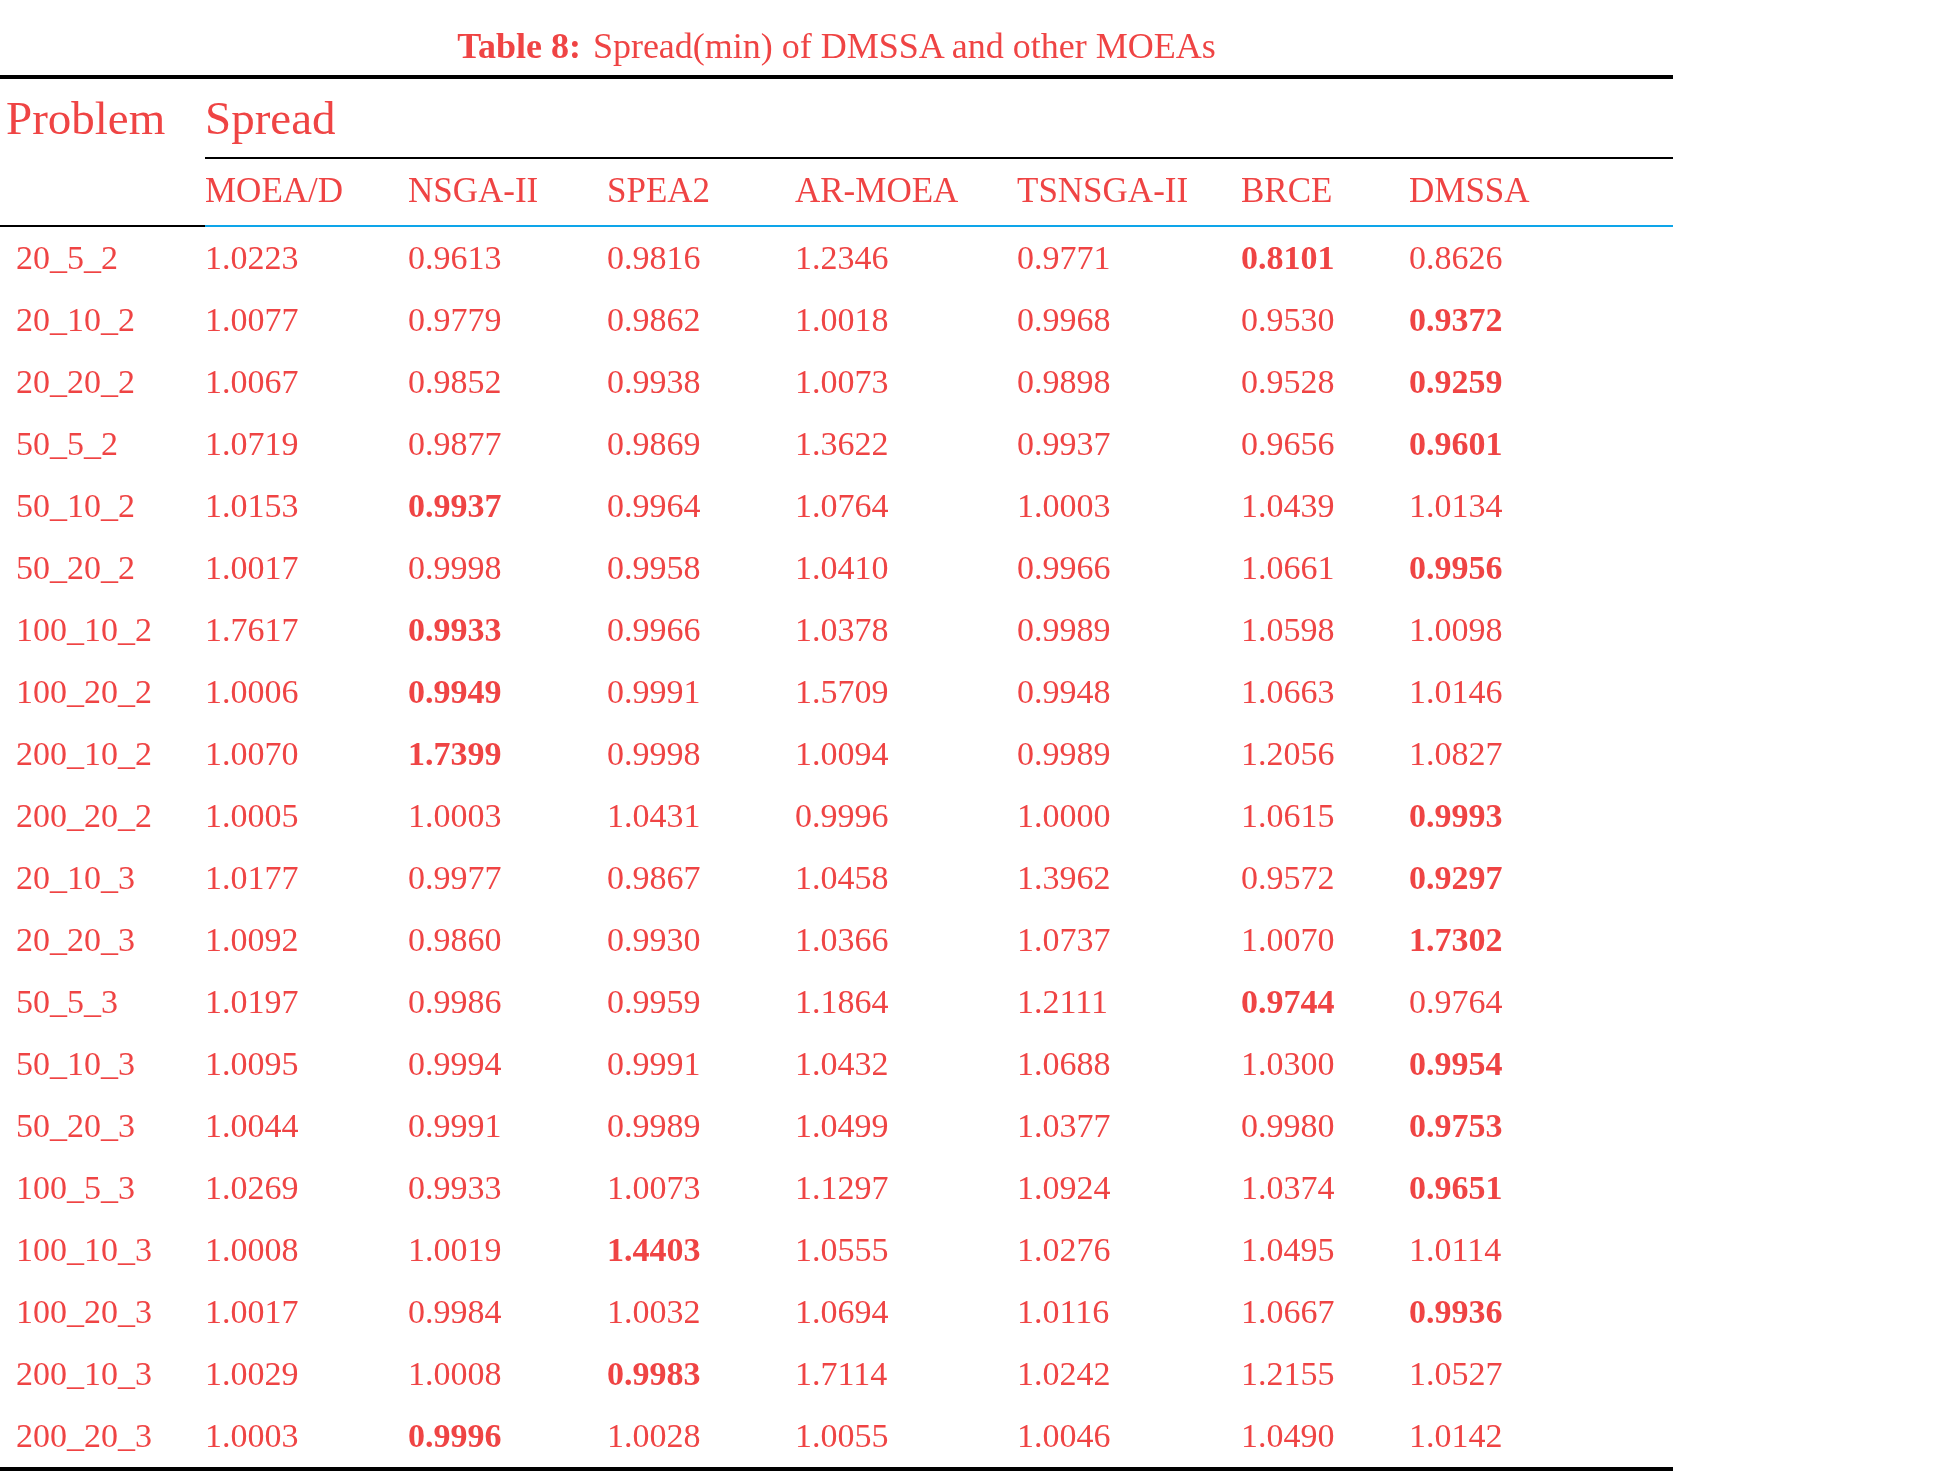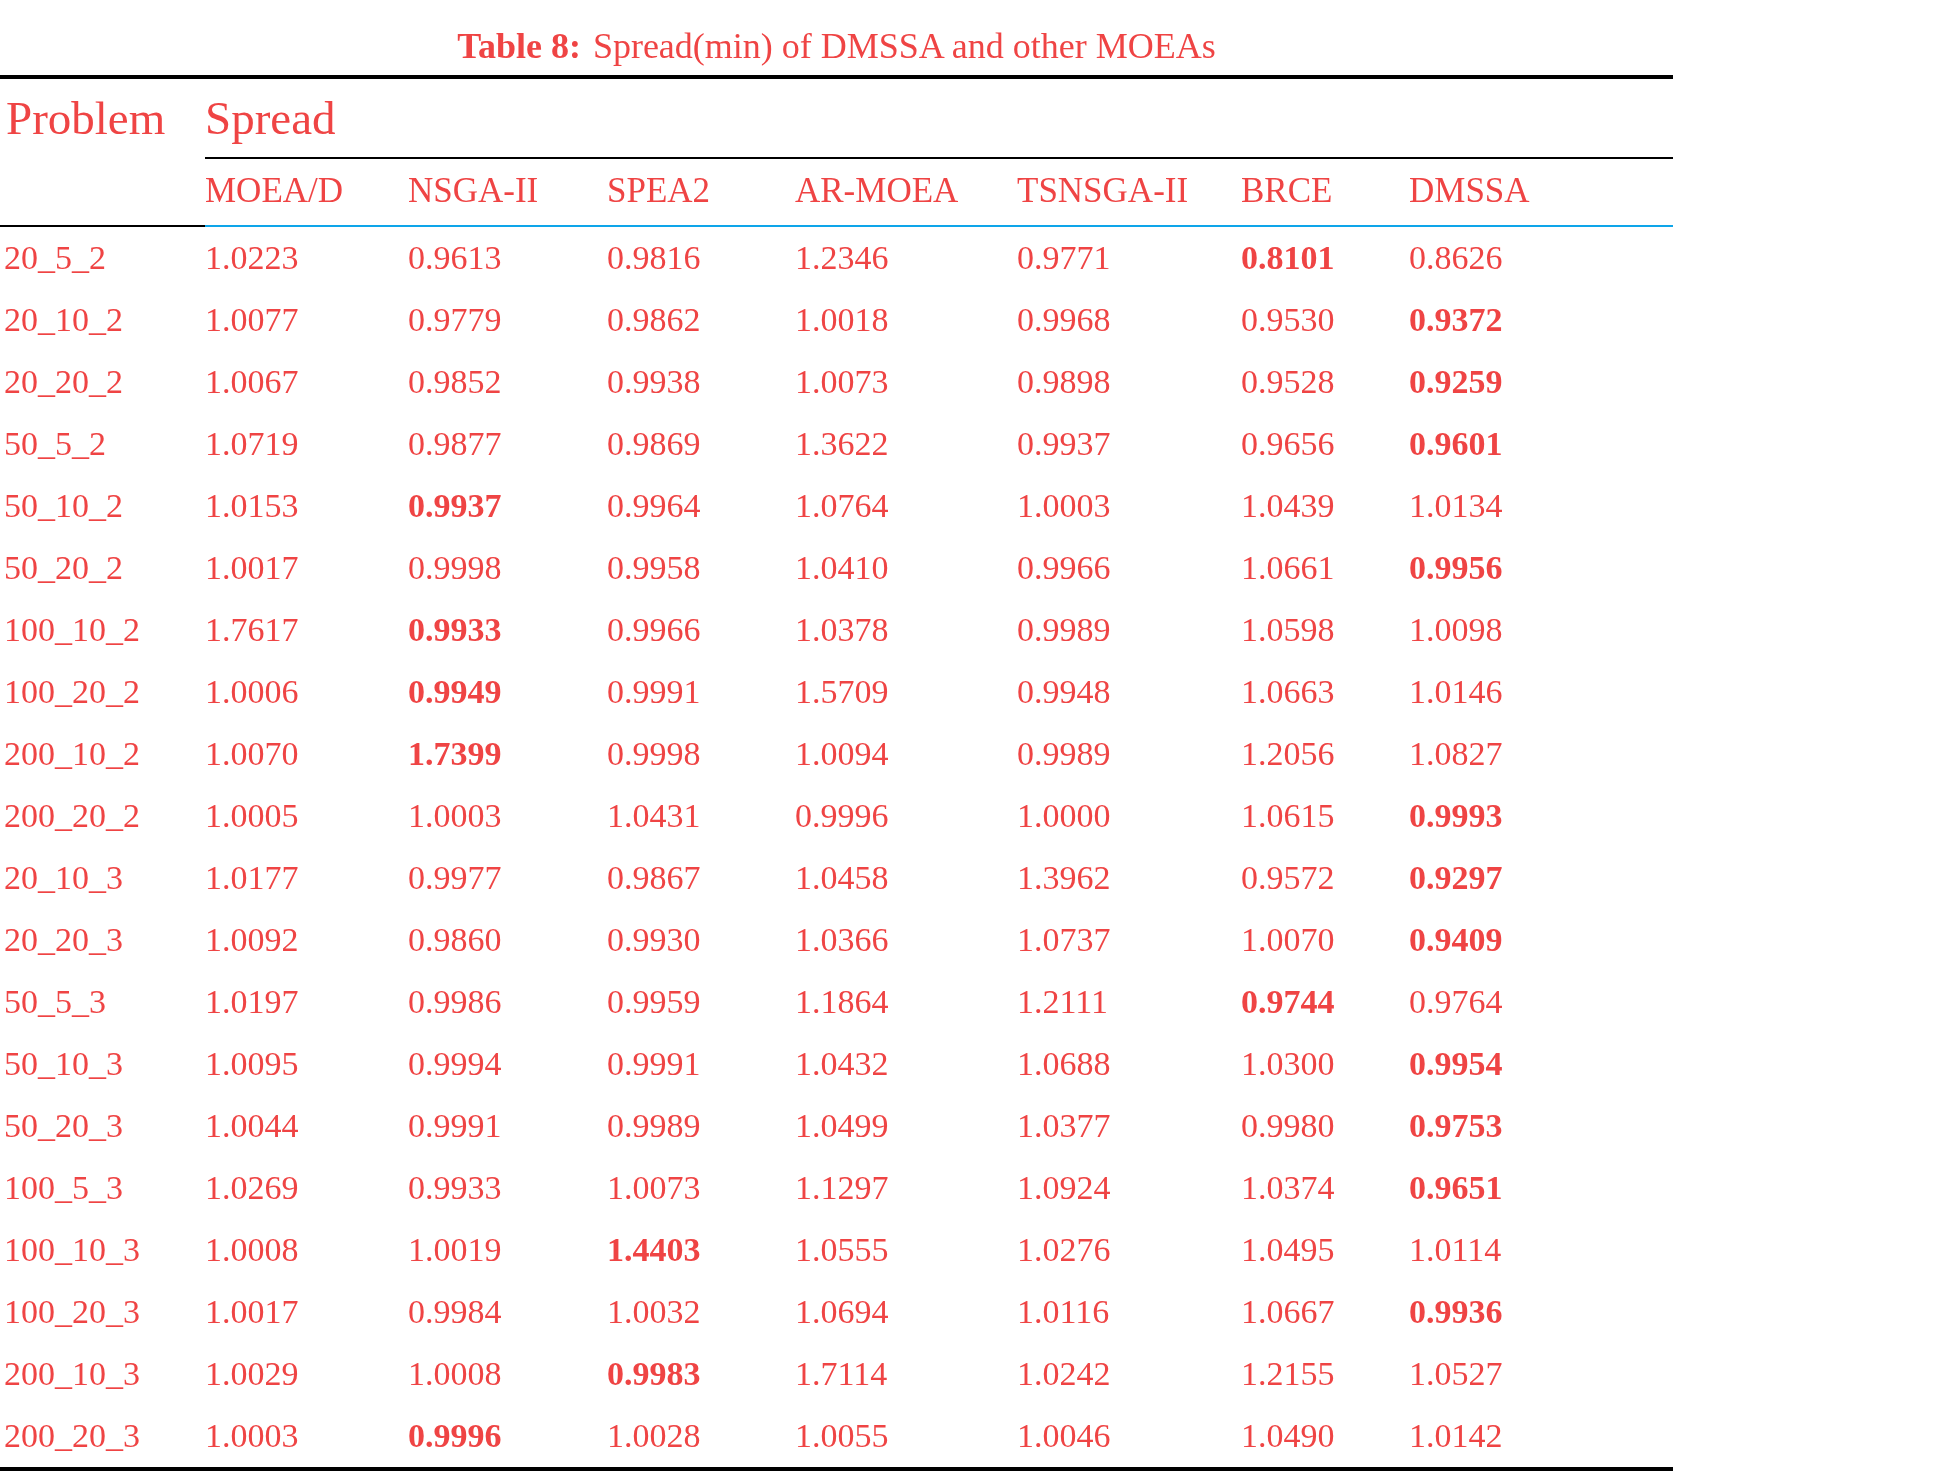--- a/index.html
+++ b/index.html
@@ -64,21 +64,21 @@
     padding-bottom: 14px;
     border-bottom: 2px solid #0ea5e9;
   }
   tbody td {
     font-size: 34px;
     line-height: 46px;
     padding-top: 8px;
     padding-bottom: 8px;
   }
   tbody td.problem-cell {
-    padding-left: 4px;
+    padding-left: 16px;
   }
   td.best {
     font-weight: bold;
   }
 </style>
 </head>
 <body>
 
 <div class="page">
 
@@ -224,21 +224,21 @@
           <td class="best">0.9297</td>
         </tr>
         <tr>
           <td class="problem-cell">20_20_3</td>
           <td>1.0092</td>
           <td>0.9860</td>
           <td>0.9930</td>
           <td>1.0366</td>
           <td>1.0737</td>
           <td>1.0070</td>
-          <td class="best">0.9409</td>
+          <td class="best">1.7302</td>
         </tr>
         <tr>
           <td class="problem-cell">50_5_3</td>
           <td>1.0197</td>
           <td>0.9986</td>
           <td>0.9959</td>
           <td>1.1864</td>
           <td>1.2111</td>
           <td class="best">0.9744</td>
           <td>0.9764</td>

